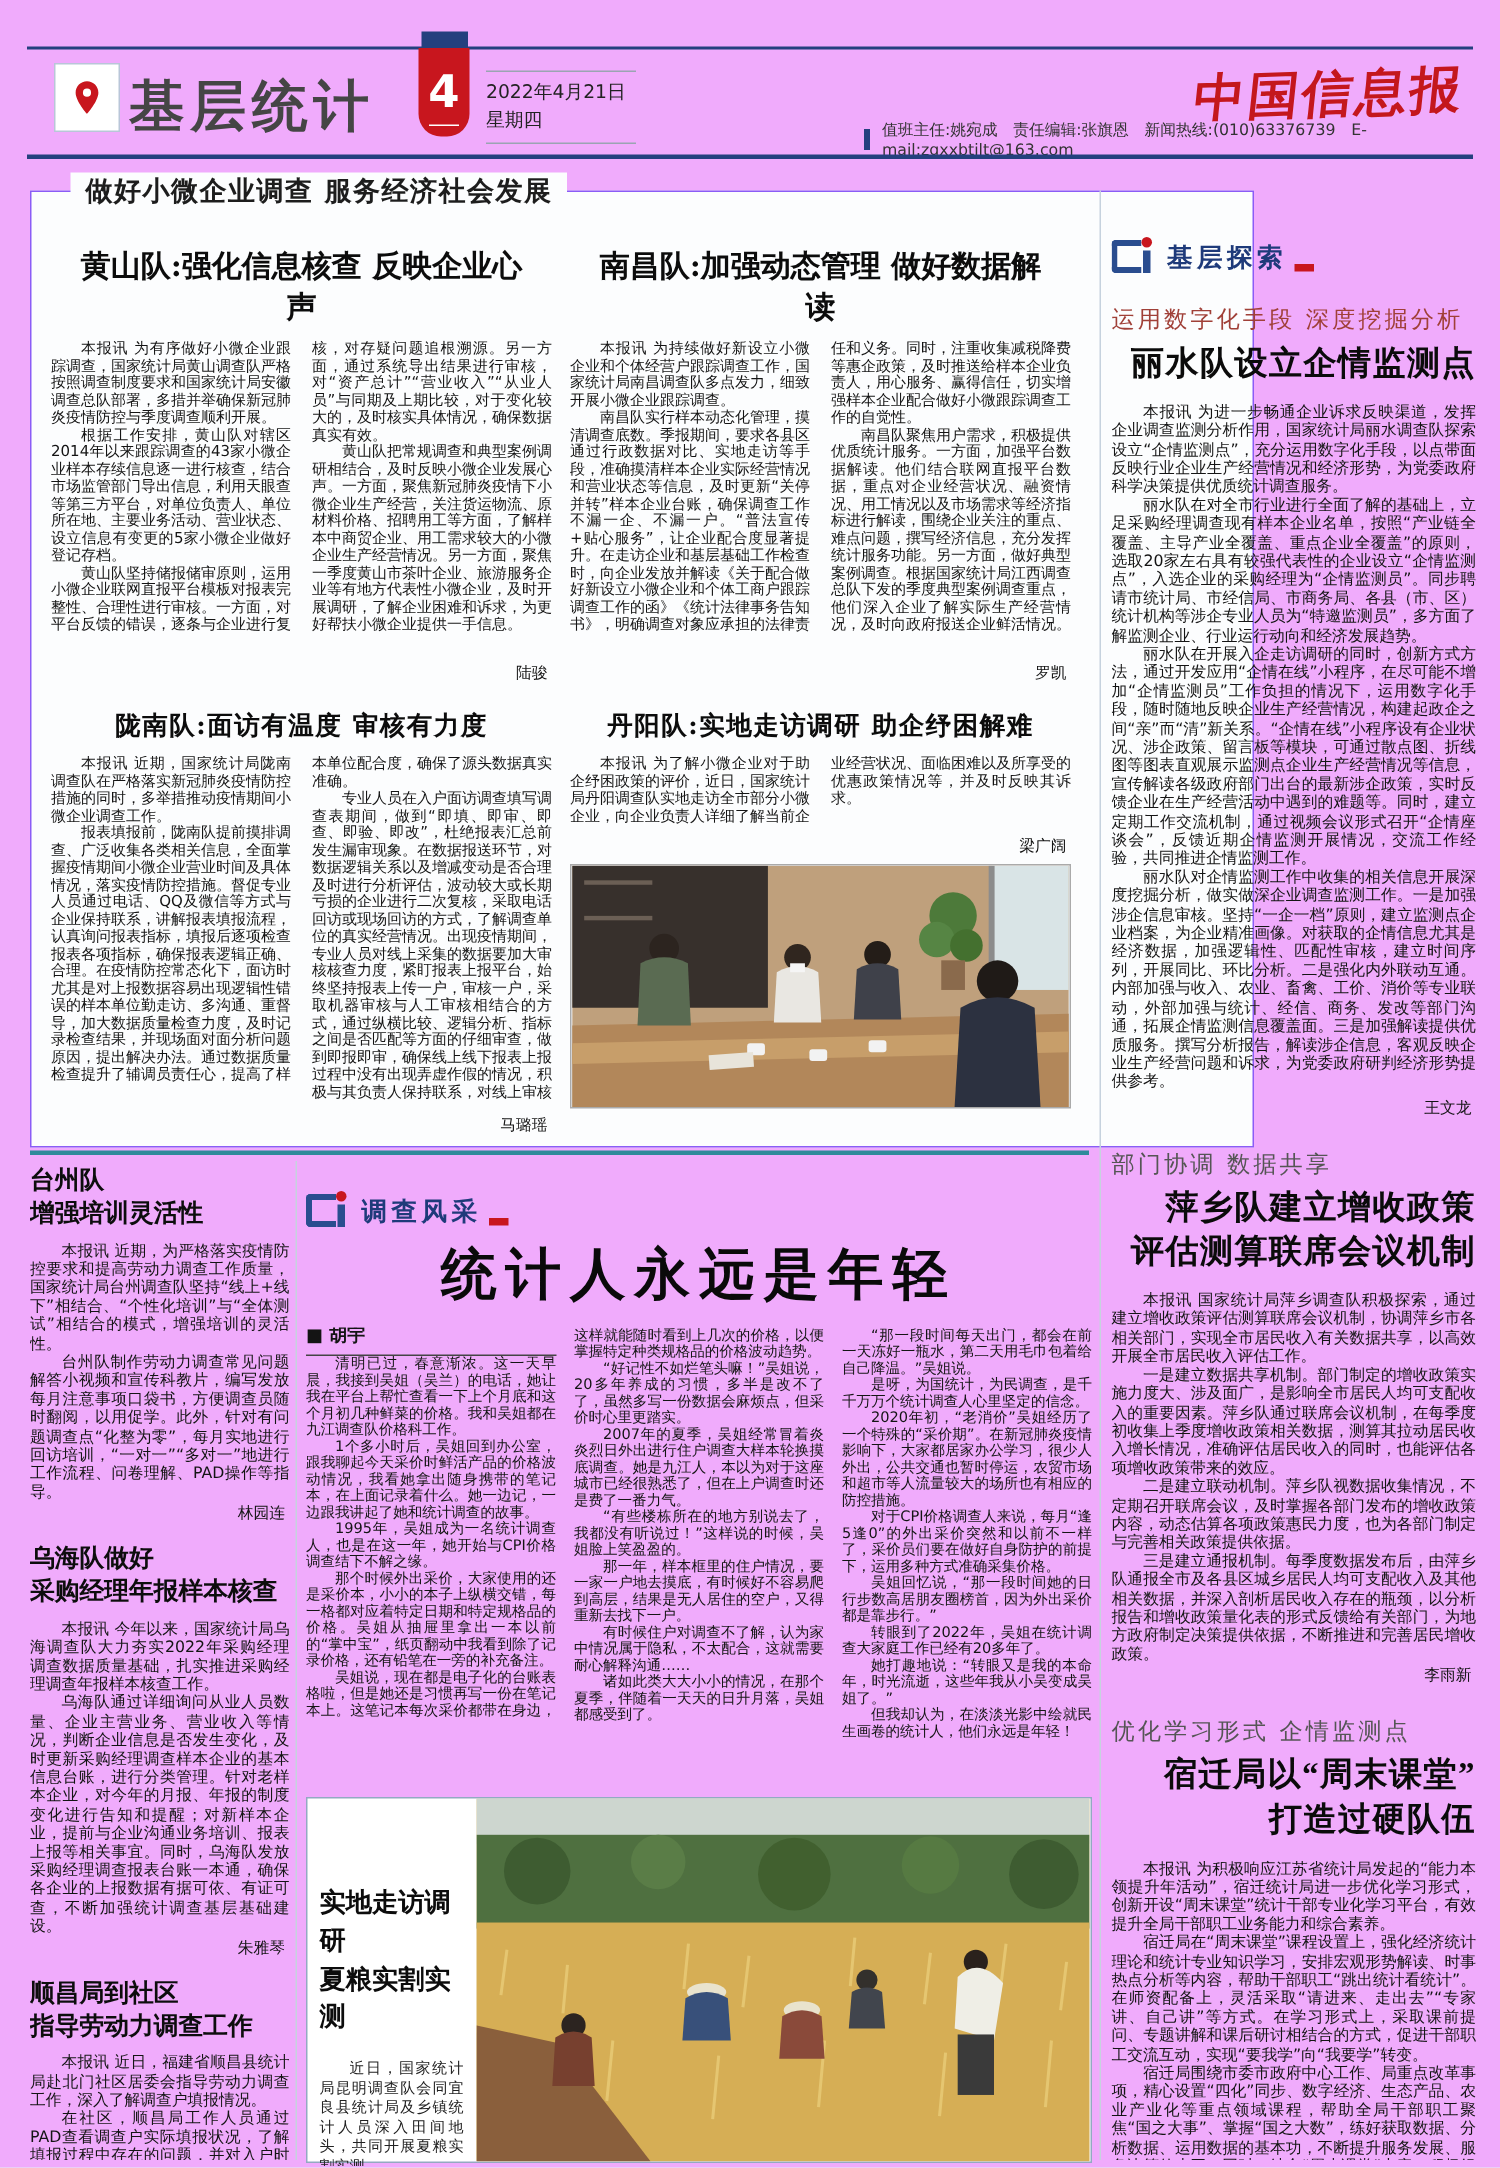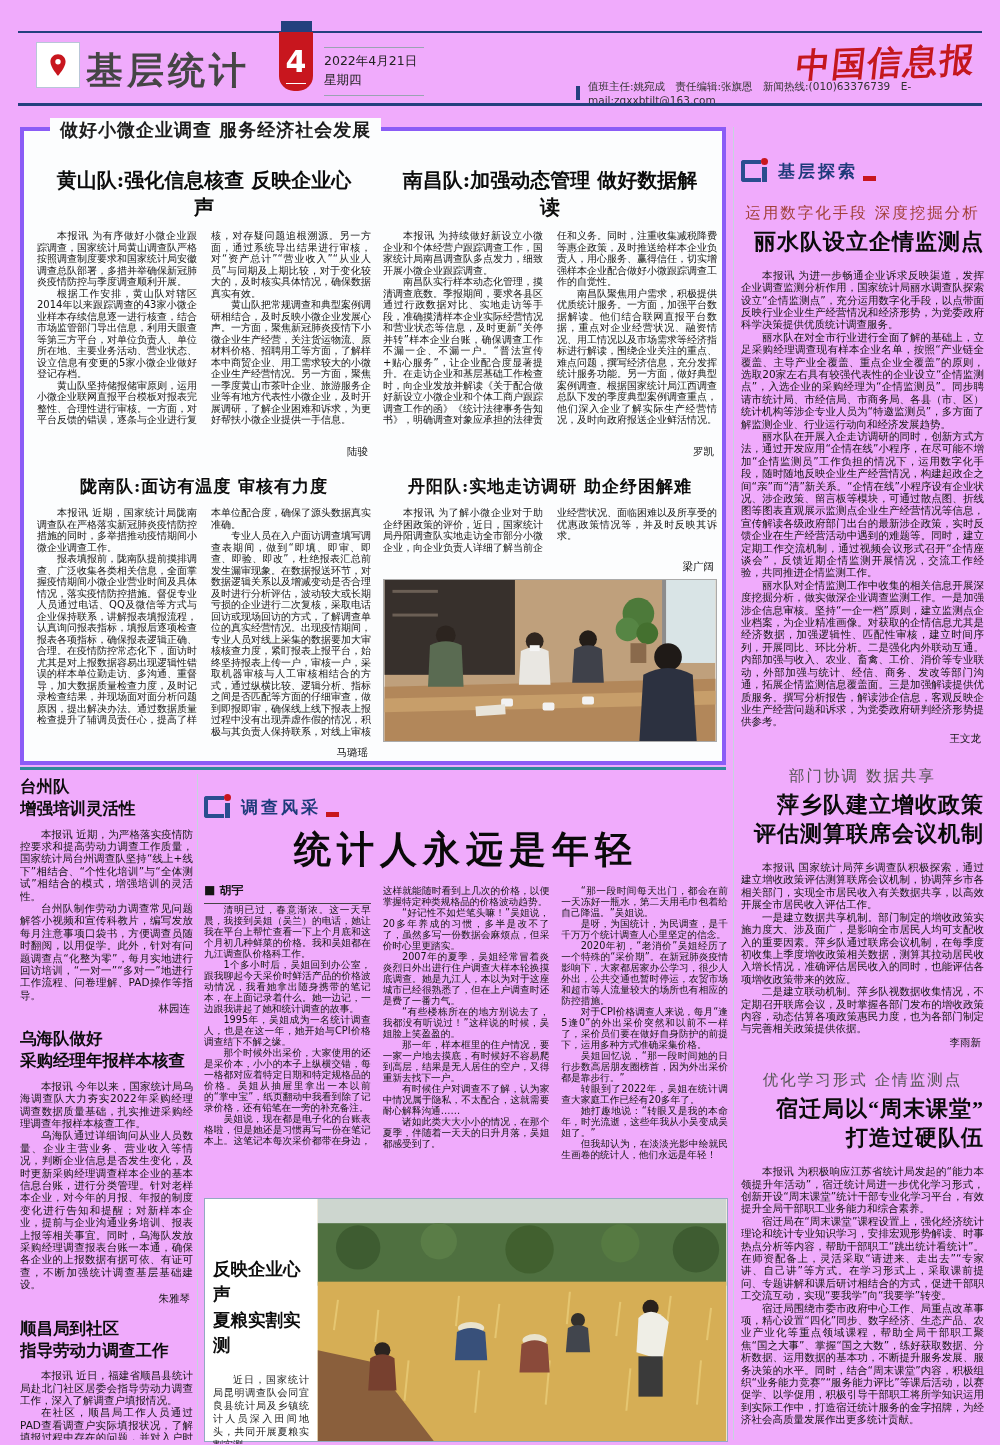--- a/index.html
+++ b/index.html
@@ -23,21 +23,21 @@
         color:#c4171d;font-size:34px;letter-spacing:2px;transform:rotate(-2deg) skewX(-8deg);}
   .staff-bar{position:absolute;left:576px;top:85px;width:404px;height:15px;display:flex;
              align-items:center;font-size:10.5px;color:#333;}
   .staff-bar .tick{width:4px;height:14px;background:#24407e;margin-right:8px;flex:none;}
   
   .body{font-size:10.5px;line-height:12.4px;text-align:justify;color:#141414;}
   .body p{margin:0;text-indent:2em;}
   .cols2{column-count:2;column-gap:14px;overflow:hidden;}
   .author-line{font-size:10.5px;text-align:right;padding-right:3px;margin:1px 0 4px;color:#141414;}
   
-  .feature{position:absolute;left:20px;top:127px;width:706px;height:638px;border:4px solid #8b5cf6;
+  .feature{position:absolute;left:20px;top:127px;width:816px;height:638px;border:1px solid #8b5cf6;
            background:#fcfdfe;box-sizing:border-box;}
   .feature-kicker{position:absolute;top:-13px;left:26px;background:#fcfdfe;padding:0 10px;
                   font-size:18px;font-weight:bold;color:#1d1d1d;letter-spacing:1px;}
   .f-left{position:absolute;left:13px;top:26px;width:334px;}
   .f-right{position:absolute;left:359px;top:26px;width:334px;}
   .f-title{font-family:"DejaVu Serif",serif;font-weight:bold;font-size:20px;text-align:center;
            margin:10px 16px 9px;color:#0c0c0c;}
   .f-title.lg{font-size:17px;letter-spacing:1px;margin-top:16px;}
   .fbody{font-size:10px;line-height:11.5px;}
   .h214{height:214px;} .h238{height:238px;} .h52{height:52px;}
@@ -72,21 +72,21 @@
   .kunming{margin-top:9px;height:244px;border:1px solid #93a9c2;box-sizing:border-box;
            display:flex;background:#fff;}
   .k-text{width:112px;flex:none;padding:58px 8px 0 8px;box-sizing:border-box;}
   .k-title{font-family:"DejaVu Serif",serif;font-weight:bold;font-size:17.5px;line-height:1.45;
            color:#0c0c0c;margin-bottom:14px;}
   .k-caption{font-size:10px;line-height:13px;text-align:justify;text-indent:2em;color:#222;}
   .k-credit{font-size:10px;text-align:right;margin-top:8px;color:#222;}
   .k-photo{flex:1;overflow:hidden;}
   
   .right-col{position:absolute;left:741px;top:136px;width:243px;height:1304px;overflow:hidden;}
-  .kicker{text-align:center;font-size:15.5px;color:#555;letter-spacing:2px;margin:20px 0 3px;}
+  .kicker{text-align:left;font-size:15.5px;color:#555;letter-spacing:2px;margin:20px 0 3px;}
   .kicker.red{color:#a04038;}
   .r-title{text-align:right;font-family:Liberation Serif, serif;font-weight:bold;font-size:22px;
            letter-spacing:1px;line-height:1.35;margin:2px 0 12px;color:#0b0b0b;}
   .h462{height:462px;overflow:hidden;}
 </style>
 </head>
 <body>
 
 <div class="page">
 
@@ -245,21 +245,21 @@
       <p>对于CPI价格调查人来说，每月“逢5逢0”的外出采价突然和以前不一样了，采价员们要在做好自身防护的前提下，运用多种方式准确采集价格。</p>
       <p>吴姐回忆说，“那一段时间她的日行步数高居朋友圈榜首，因为外出采价都是靠步行。”</p>
       <p>转眼到了2022年，吴姐在统计调查大家庭工作已经有20多年了。</p>
       <p>她打趣地说：“转眼又是我的本命年，时光流逝，这些年我从小吴变成吴姐了。”</p>
       <p>但我却认为，在淡淡光影中绘就民生画卷的统计人，他们永远是年轻！</p>
     </div>
 
     <div class="kunming">
       <div class="k-text">
         <div class="k-title">
-          <span>反映企业心声</span><br>
+          <span>实地走访调研</span><br>
           <span>夏粮实割实测</span>
         </div>
         <div class="k-caption">近日，国家统计局昆明调查队会同宜良县统计局及乡镇统计人员深入田间地头，共同开展夏粮实割实测。</div>
         <div class="k-credit">潘仲云 摄</div>
       </div>
       <div class="k-photo">
         <svg width="410" height="242" viewBox="0 0 405 240">
           <rect width="405" height="240" fill="#d2ab54"></rect>
           <rect x="0" y="0" width="405" height="30" fill="#cdd6cf"></rect>
           <rect x="0" y="24" width="405" height="62" fill="#4f7040"></rect>
@@ -324,20 +324,21 @@
 
     <div class="kicker">部门协调 数据共享</div>
     <h2 class="r-title">
       <span>萍乡队建立增收政策</span><br>
       <span>评估测算联席会议机制</span>
     </h2>
     <div class="body">
       <p>本报讯 国家统计局萍乡调查队积极探索，通过建立增收政策评估测算联席会议机制，协调萍乡市各相关部门，实现全市居民收入有关数据共享，以高效开展全市居民收入评估工作。</p>
       <p>一是建立数据共享机制。部门制定的增收政策实施力度大、涉及面广，是影响全市居民人均可支配收入的重要因素。萍乡队通过联席会议机制，在每季度初收集上季度增收政策相关数据，测算其拉动居民收入增长情况，准确评估居民收入的同时，也能评估各项增收政策带来的效应。</p>
       <p>二是建立联动机制。萍乡队视数据收集情况，不定期召开联席会议，及时掌握各部门发布的增收政策内容，动态估算各项政策惠民力度，也为各部门制定与完善相关政策提供依据。</p>
+      <p>三是建立通报机制。每季度数据发布后，由萍乡队通报全市及各县区城乡居民人均可支配收入及其他相关数据，并深入剖析居民收入存在的瓶颈，以分析报告和增收政策量化表的形式反馈给有关部门，为地方政府制定决策提供依据，不断推进和完善居民增收政策。</p>
     </div>
     <div class="author-line">李雨新</div>
 
     <div class="kicker">优化学习形式 企情监测点</div>
     <h2 class="r-title">
       <span>宿迁局以“周末课堂”</span><br>
       <span>打造过硬队伍</span>
     </h2>
     <div class="body">
       <p>本报讯 为积极响应江苏省统计局发起的“能力本领提升年活动”，宿迁统计局进一步优化学习形式，创新开设“周末课堂”统计干部专业化学习平台，有效提升全局干部职工业务能力和综合素养。</p>

